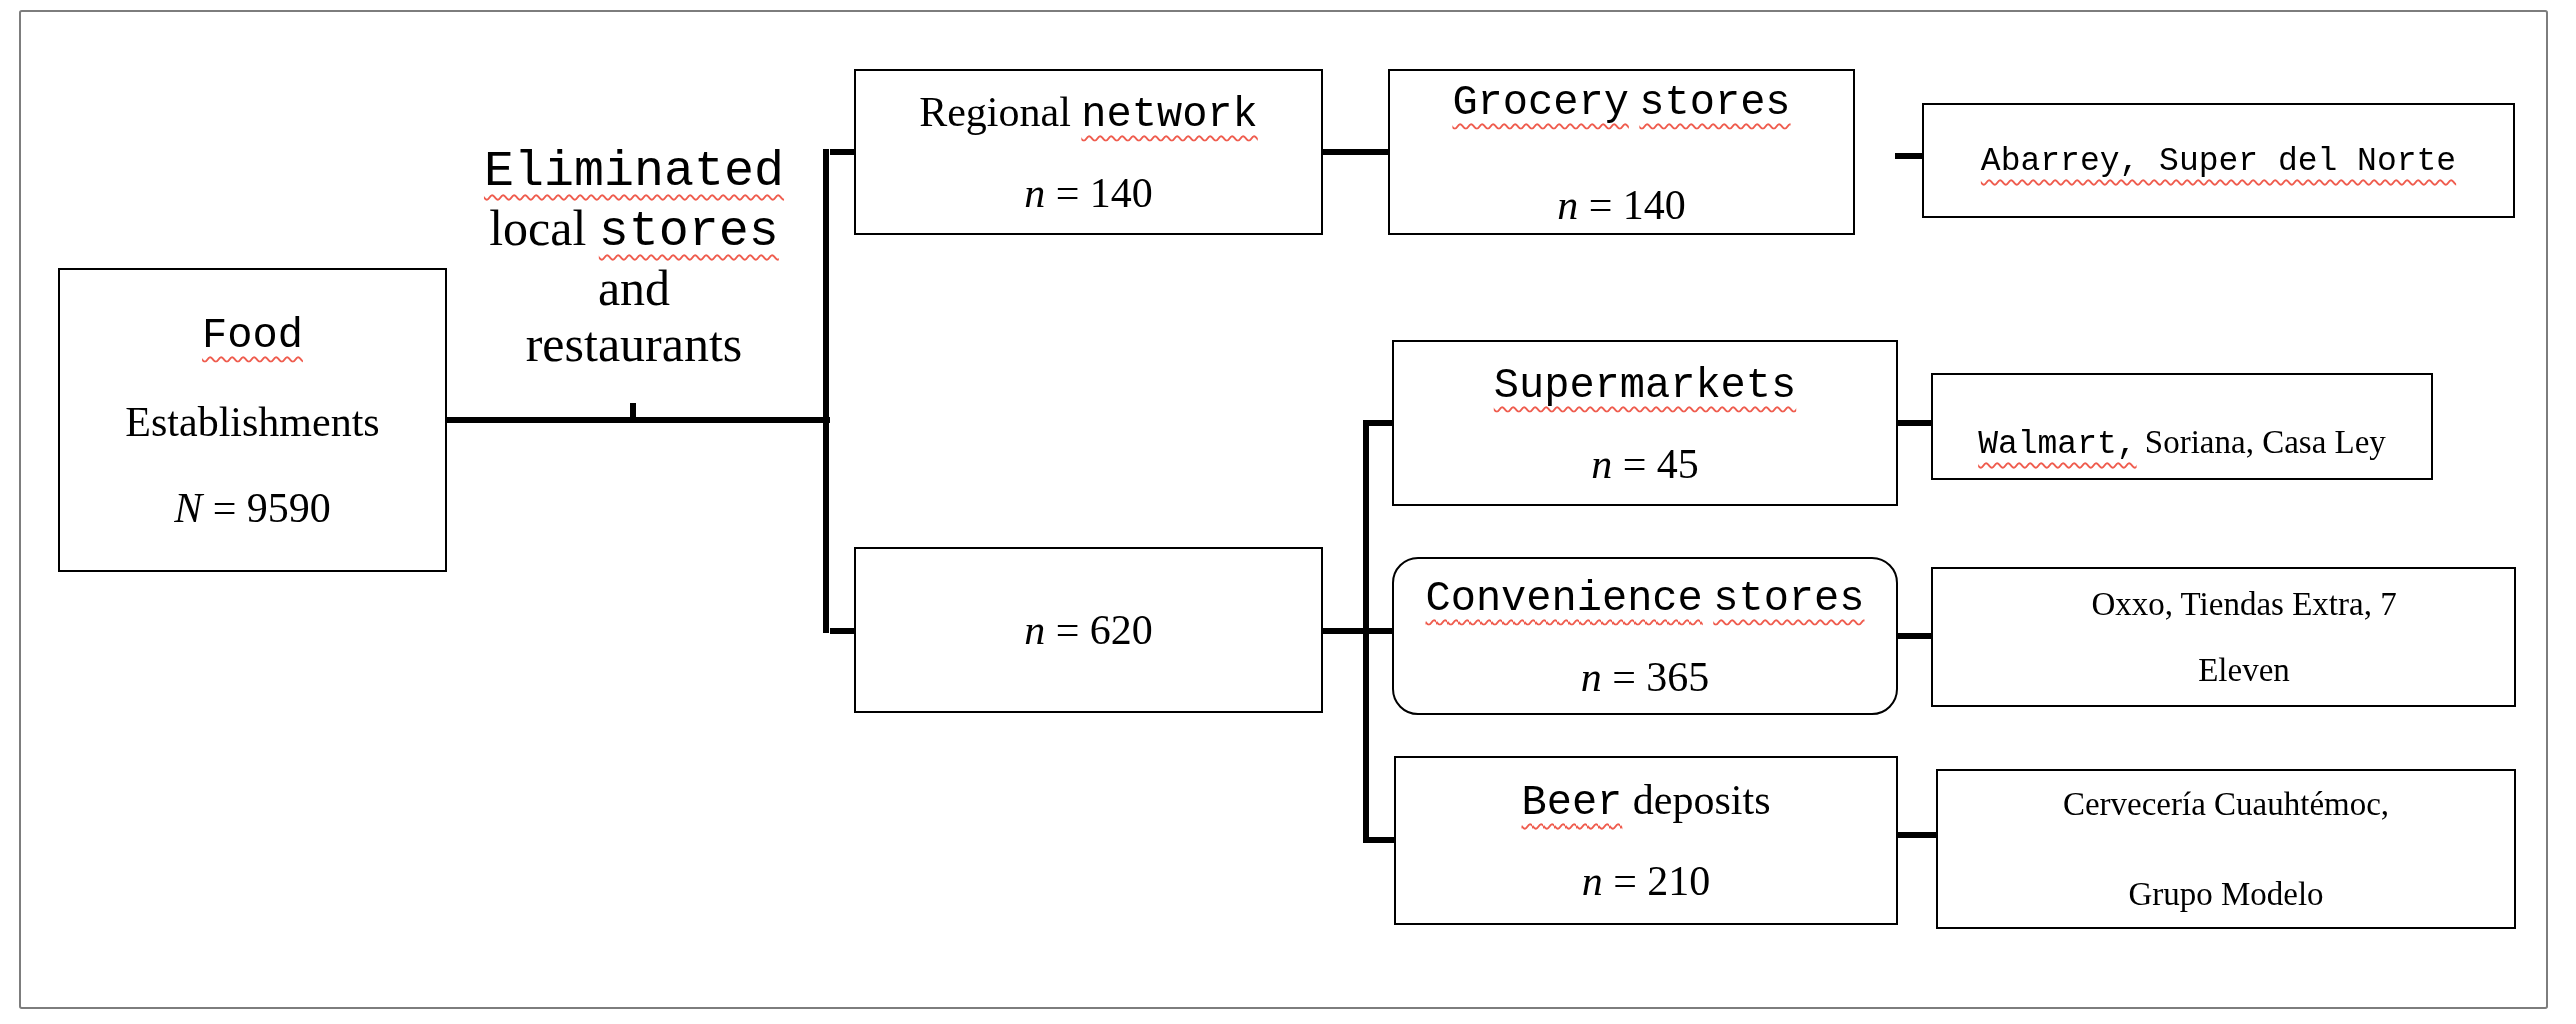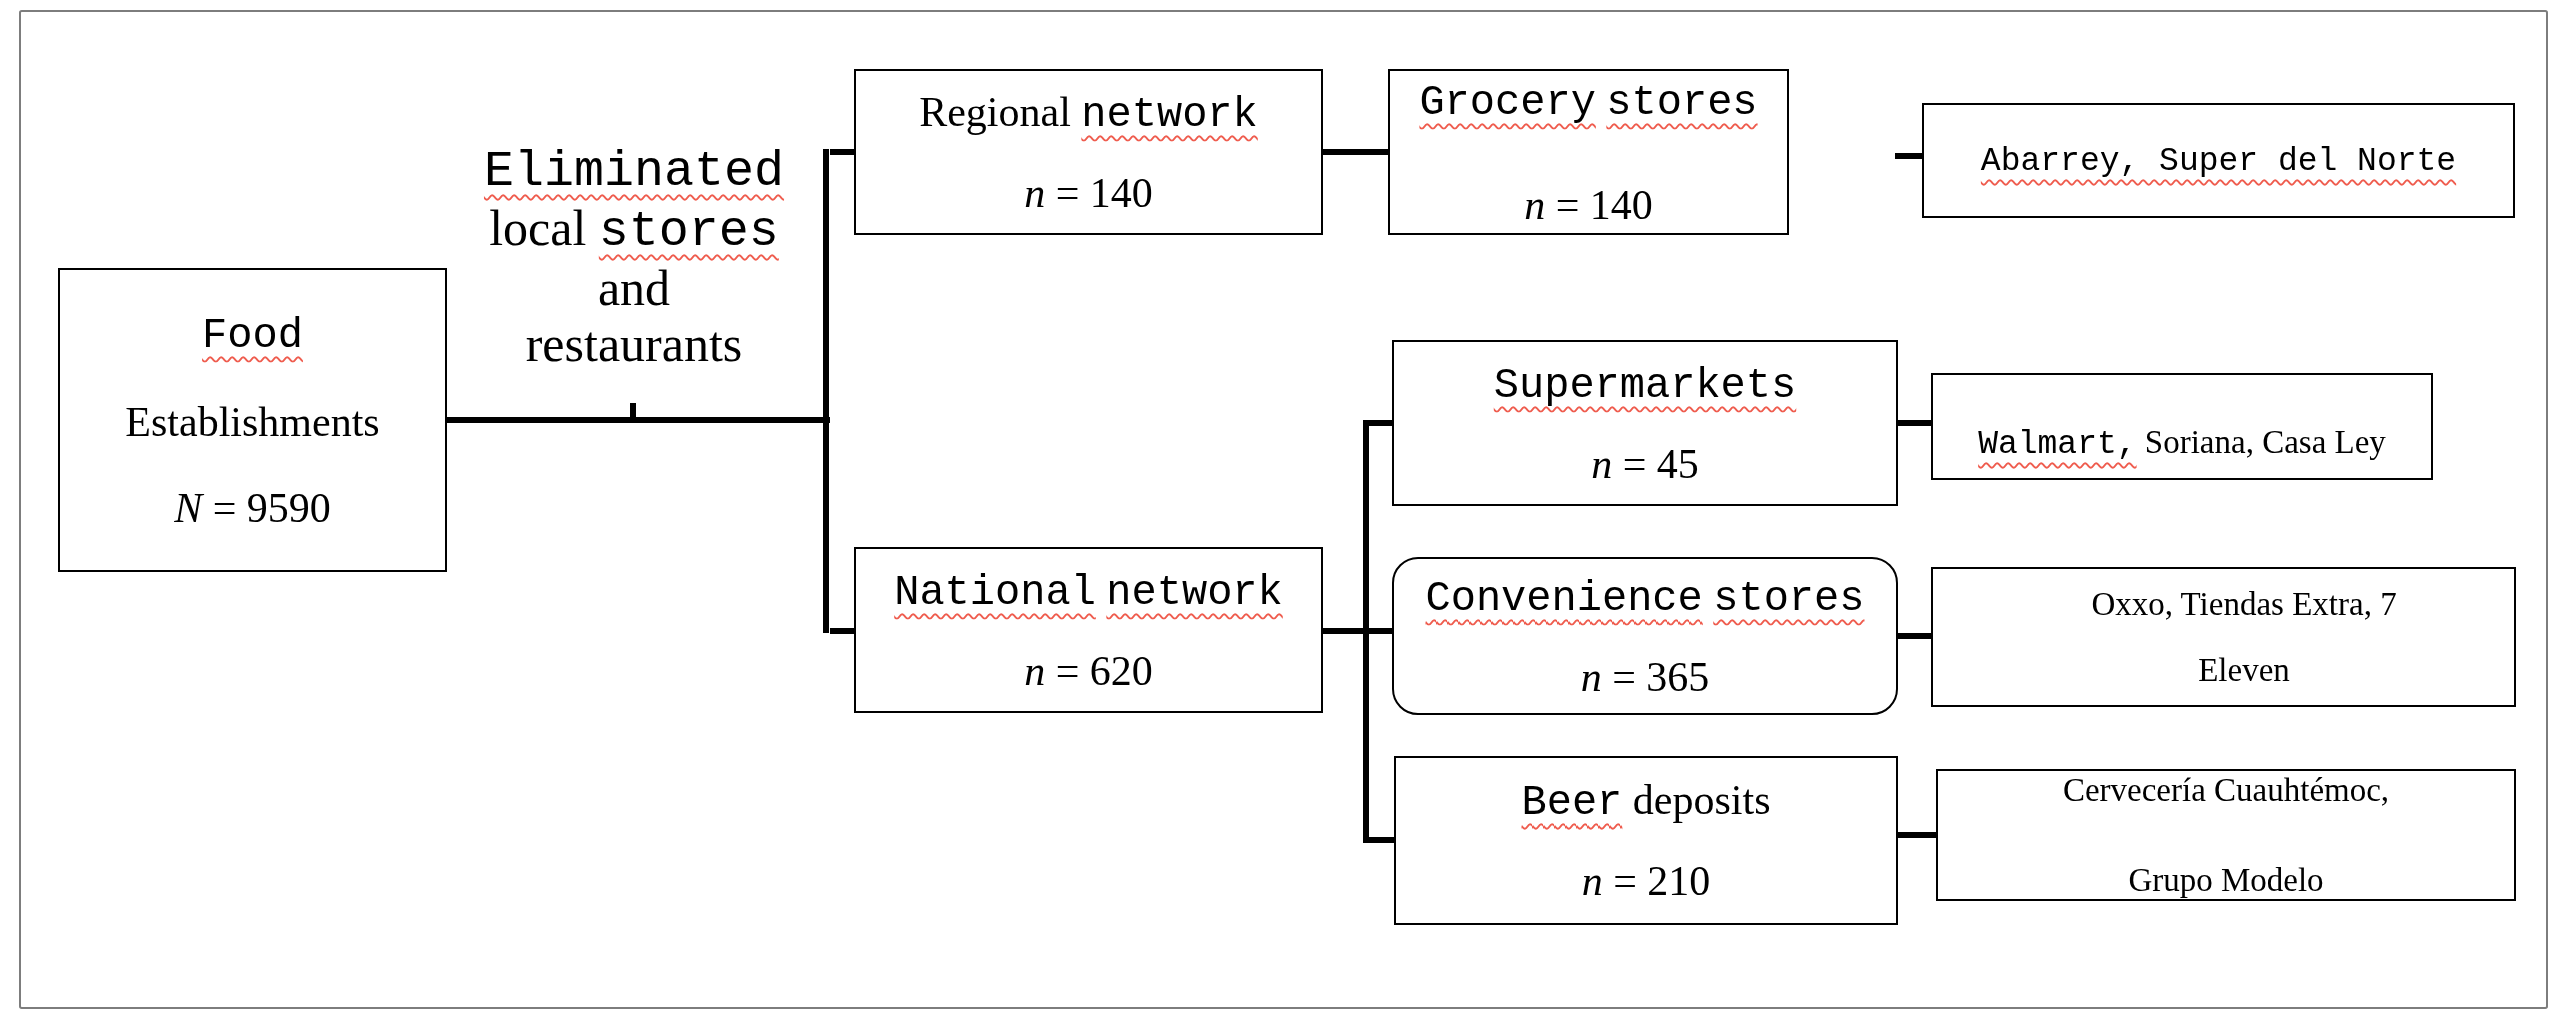--- a/index.html
+++ b/index.html
@@ -73,31 +73,30 @@
     <div class="ln"><span class="sq">Food</span></div>
     <div class="ln"><span>Establishments</span></div>
     <div class="ln"><span class="it">N</span> <span>= 9590</span></div>
   </div>
 
   <div class="node" style="left:854px;top:69px;width:469px;height:166px;">
     <div class="ln"><span>Regional</span> <span class="sq">network</span></div>
     <div class="ln"><span class="it">n</span> <span>= 140</span></div>
   </div>
 
-  <div class="node" style="left:1388px;top:69px;width:401px;height:166px;gap:24px;">
+  <div class="node" style="left:1388px;top:69px;width:467px;height:166px;gap:24px;">
     <div class="ln"><span class="sq">Grocery</span> <span class="sq">stores</span></div>
     <div class="ln"><span class="it">n</span> <span>= 140</span></div>
   </div>
 
   <div class="node brand" style="left:1922px;top:103px;width:593px;height:115px;">
     <div class="ln"><span class="sq">Abarrey, Super del Norte</span></div>
   </div>
 
   <div class="node" style="left:854px;top:547px;width:469px;height:166px;">
-    <div class="ln"><span class="sq">National</span> <span class="sq">network</span></div>
     <div class="ln"><span class="it">n</span> <span>= 620</span></div>
   </div>
 
   <div class="node" style="left:1392px;top:340px;width:506px;height:166px;">
     <div class="ln"><span class="sq">Supermarkets</span></div>
     <div class="ln"><span class="it">n</span> <span>= 45</span></div>
   </div>
 
   <div class="node brand" style="left:1931px;top:373px;width:502px;height:107px;justify-content:flex-end;">
     <div class="ln"><span class="sq">Walmart,</span> <span>Soriana, Casa Ley</span></div>
@@ -111,19 +110,19 @@
   <div class="node brand" style="left:1931px;top:567px;width:585px;height:140px;padding-left:41px;">
     <div class="ln"><span>Oxxo, Tiendas Extra, 7</span></div>
     <div class="ln"><span>Eleven</span></div>
   </div>
 
   <div class="node" style="left:1394px;top:756px;width:504px;height:169px;">
     <div class="ln"><span class="sq">Beer</span> <span>deposits</span></div>
     <div class="ln"><span class="it">n</span> <span>= 210</span></div>
   </div>
 
-  <div class="node brand" style="left:1936px;top:769px;width:580px;height:132px;gap:24px;">
+  <div class="node brand" style="left:1936px;top:769px;width:580px;height:160px;gap:24px;">
     <div class="ln"><span>Cervecería Cuauhtémoc,</span></div>
     <div class="ln"><span>Grupo Modelo</span></div>
   </div>
 
 </div>
 
 
 </body></html>

